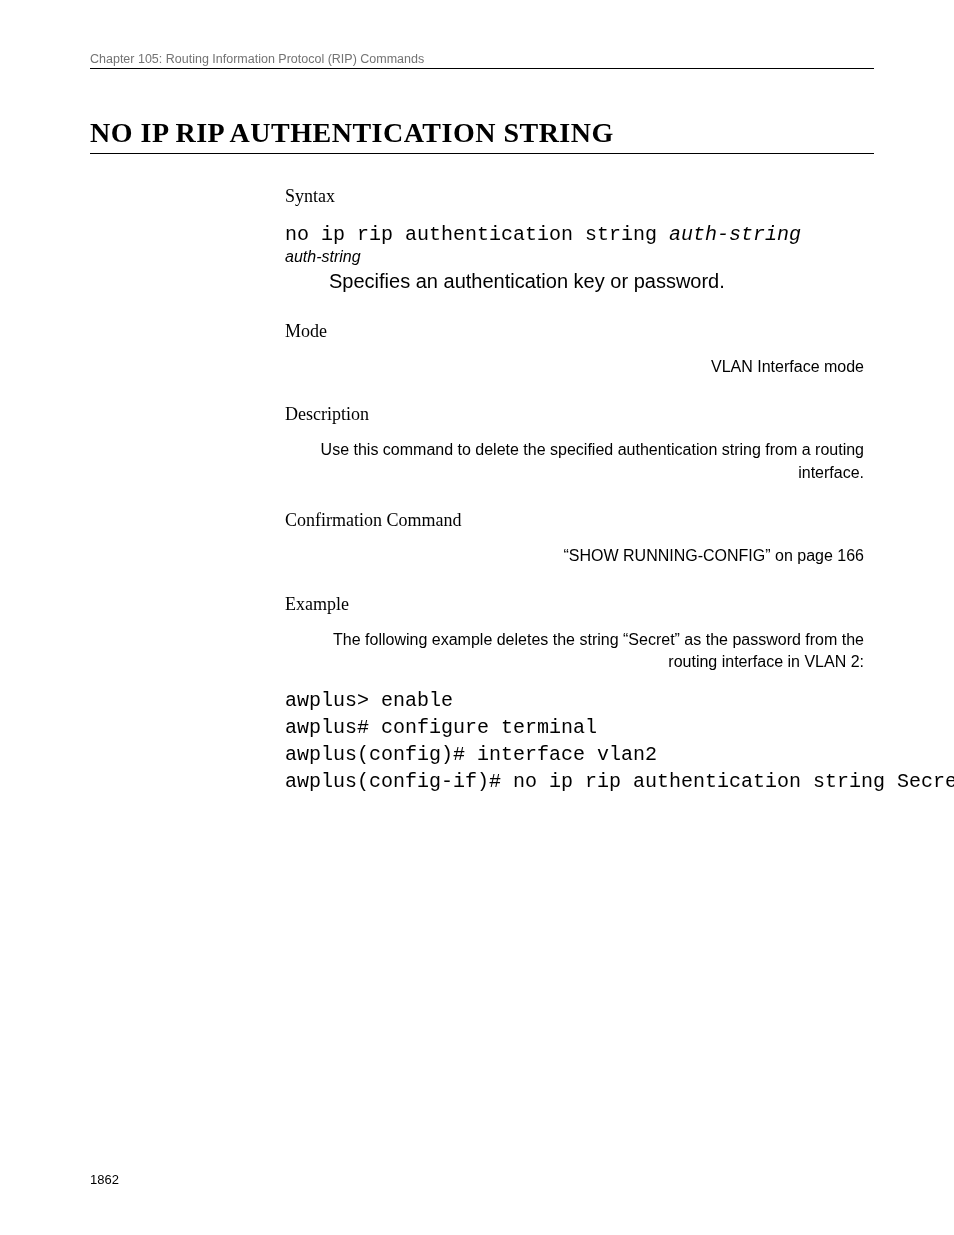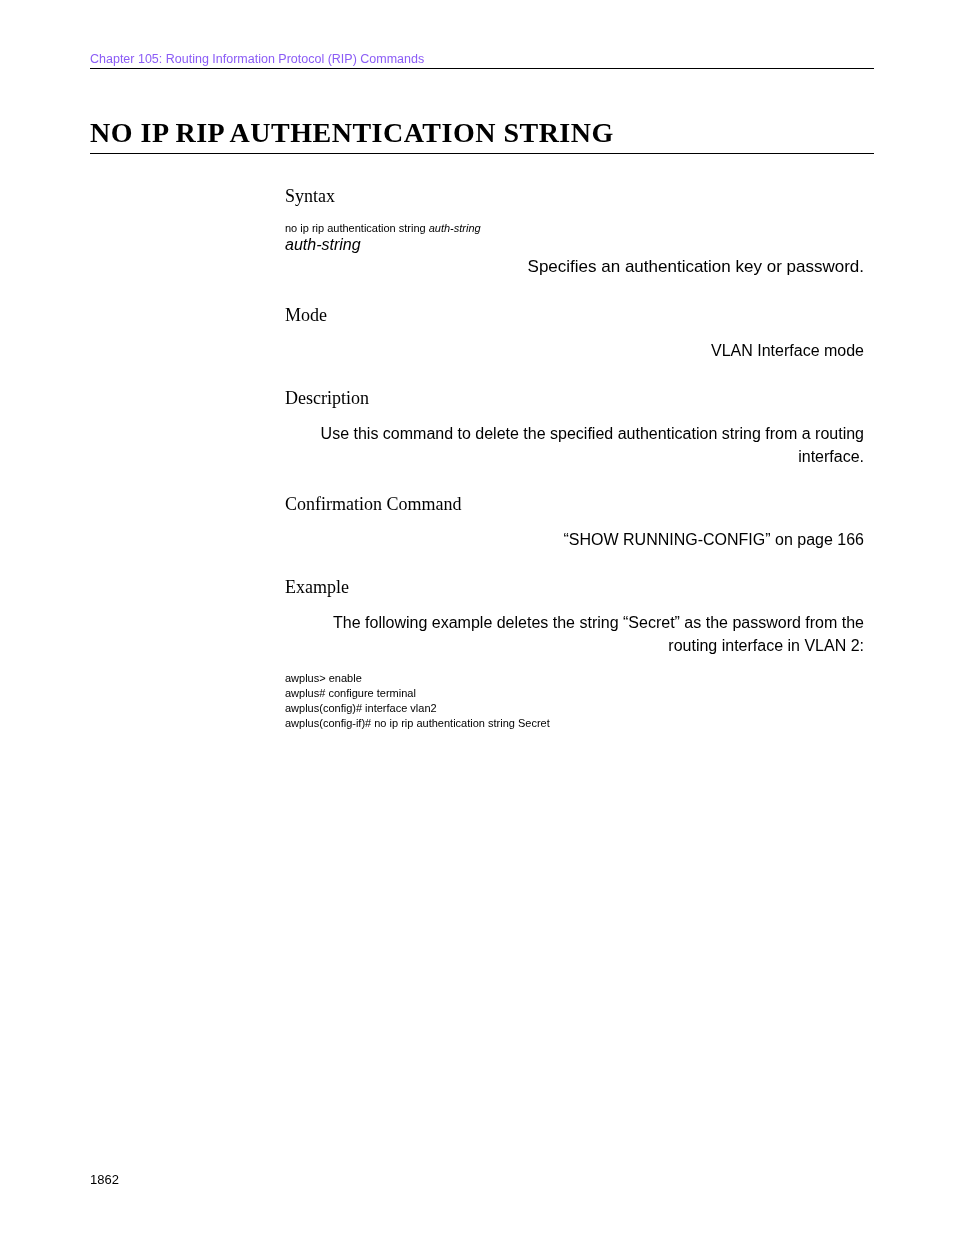--- a/index.html
+++ b/index.html
@@ -13,21 +13,21 @@
     position: relative;
   }
   .page {
     padding: 52px 80px 0 90px;
     box-sizing: border-box;
     position: relative;
     height: 100%;
   }
   .chapter-line {
     font-size: 12.5px;
-    color: #8b5cf6;
+    color: #737373;
     margin-bottom: 2px;
   }
   .chapter-rule {
     border: 0;
     border-top: 1px solid #000;
     margin: 0;
   }
   .page-title {
     font-family: "Times New Roman", Times, serif;
     font-weight: bold;
@@ -46,43 +46,42 @@
     margin-right: 10px;
   }
   .section-heading {
     font-family: "Times New Roman", Times, serif;
     font-weight: normal;
     font-size: 18px;
     margin-top: 26px;
     margin-bottom: 14px;
   }
   .mono {
-    font-family: Liberation Sans, sans-serif;
-    font-size: 11px;
+    font-family: Liberation Mono, monospace;
+    font-size: 20px;
     white-space: pre;
     line-height: 1.35;
   }
   .mono-italic {
     font-style: italic;
   }
   .body-text {
     font-size: 16px;
     line-height: 1.4;
     text-align: right;
   }
   .param-name {
     font-style: italic;
     font-size: 16px;
   }
   .param-desc {
-    font-size: 17px;
+    font-size: 20px;
     margin-left: 44px;
     margin-top: 2px;
     line-height: 1.35;
-    text-align: right;
   }
   .page-number {
     position: absolute;
     left: 90px;
     bottom: 48px;
     font-size: 13px;
   }
 </style>
 </head>
 <body>

